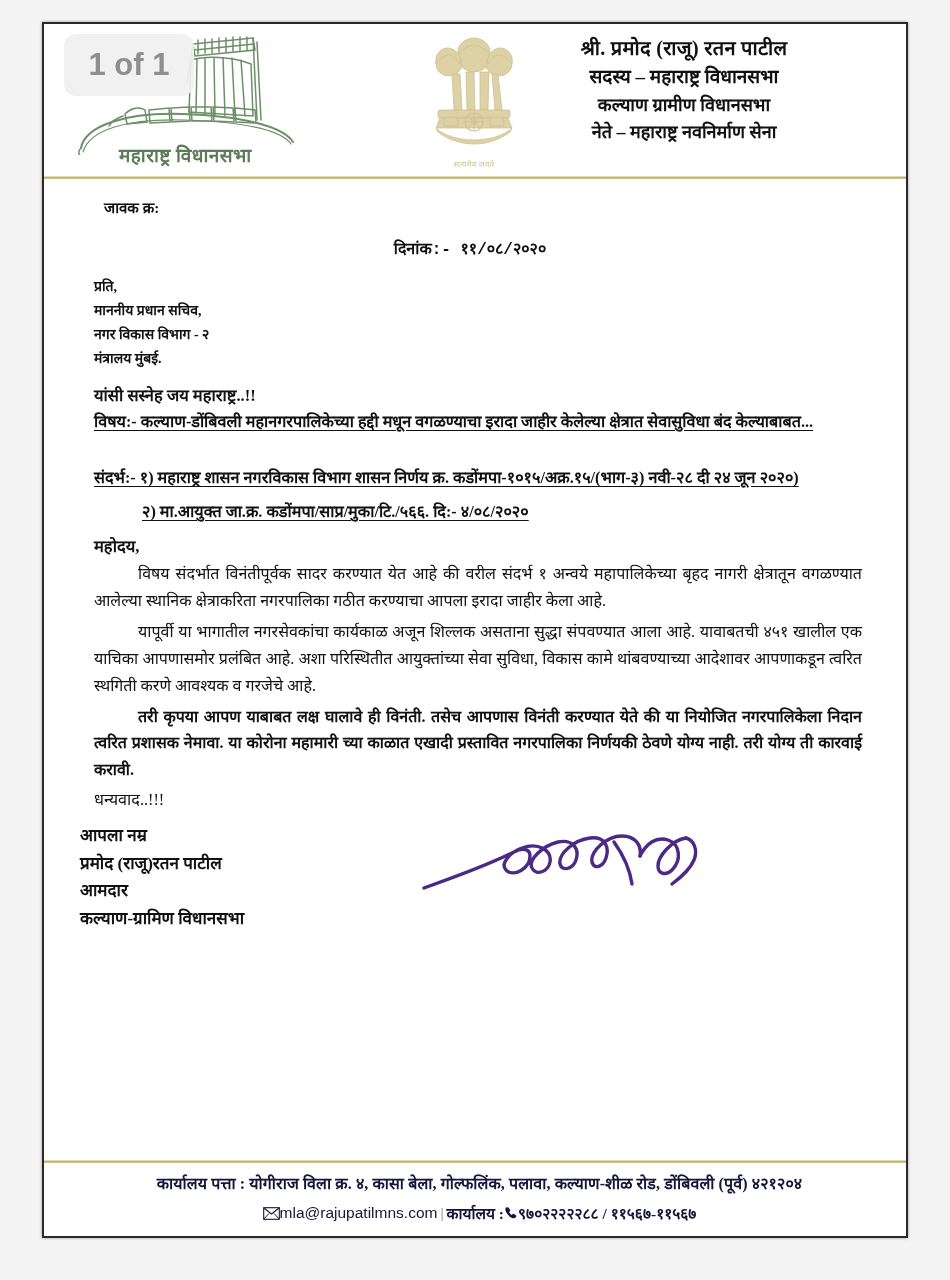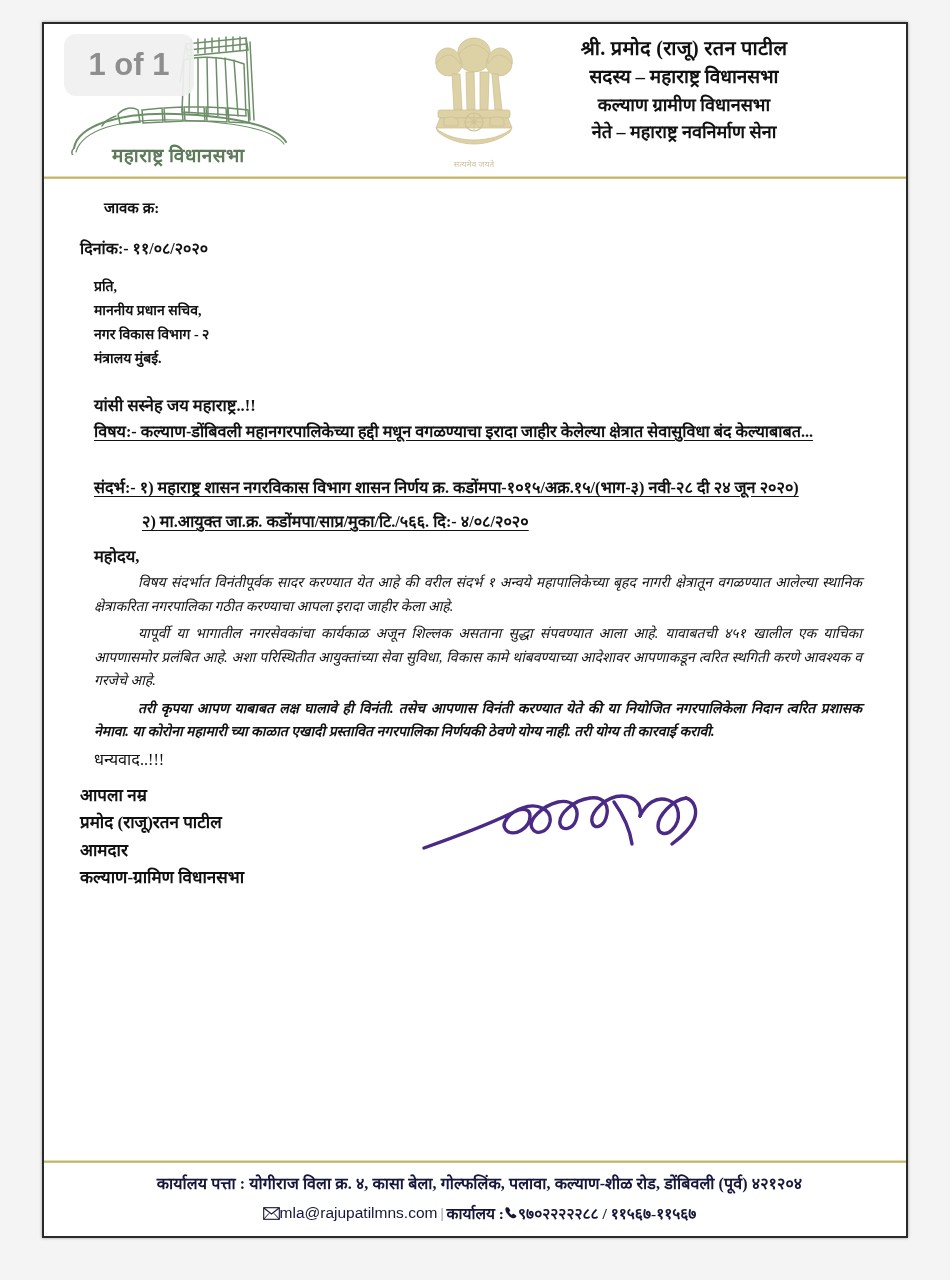--- a/index.html
+++ b/index.html
@@ -43,21 +43,21 @@
 
   .gold-rule {
     height: 3px;
     width: 100%;
     background: linear-gradient(to bottom, #f6f0d8 0%, #c8b86a 45%, #b5a353 70%, #efe9cf 100%);
   }
 
   
   #logo-block {
     position: absolute;
-    left: 14px;
+    left: 21px;
     top: 6px;
     width: 255px;
     height: 145px;
   }
   #logo-svg { display:block; }
   #logo-caption {
     position: absolute;
     left: 54px;
     top: 112px;
     font-family: "Liberation Serif", "DejaVu Serif", serif;
@@ -122,25 +122,25 @@
   
   #letter-body {
     position: relative;
     padding: 18px 40px 0 36px;
     font-family: "Liberation Serif", "DejaVu Serif", serif;
     color: #111;
     font-size: 16px;
   }
 
   .ref-no        { font-size: 15px; font-weight: 700; padding-left: 24px; }
-  .date-line     { text-align: left; font-size: 16px; font-weight: 700; padding-right: 6px; margin-top: 20px; }
+  .date-line     { text-align: center; font-size: 16px; font-weight: 700; padding-right: 6px; margin-top: 20px; font-family: Liberation Mono, monospace; }
 
   .addr-block    { margin-top: 16px; padding-left: 14px; font-weight: 700; font-size: 14px; line-height: 1.72; }
 
-  .salute        { margin-top: 22px; padding-left: 14px; font-weight: 700; font-size: 16.5px; }
+  .salute        { margin-top: 12px; padding-left: 14px; font-weight: 700; font-size: 16.5px; }
 
   .subject-block {
     margin-top: 2px;
     padding-left: 14px;
     font-weight: 700;
     font-size: 16.2px;
     line-height: 1.85;
     text-decoration: underline;
     text-underline-offset: 3px;
   }
@@ -153,25 +153,24 @@
     line-height: 1.85;
   }
   .ref-line  { text-decoration: underline; text-underline-offset: 3px; }
   .ref-line2 { text-decoration: underline; text-underline-offset: 3px; padding-left: 48px; display:inline-block; margin-top: 4px;}
 
   .mahoday  { margin-top: 6px; padding-left: 14px; font-weight: 700; font-size: 16.5px; }
 
   .para {
     padding-left: 14px;
     padding-right: 4px;
-    font-size: 14px;
+    font-size: 16px;
     line-height: 1.68;
     text-align: justify;
     margin-top: 4px;
-    font-style: italic;
   }
   .para.indent      { text-indent: 44px; }
   .para.bold        { font-weight: 700; }
   .tight            { margin-top: 0; }
 
   .thanks { padding-left: 14px; font-size: 16.2px; margin-top: 4px; }
 
   
   #signature-block {
     position: relative;

